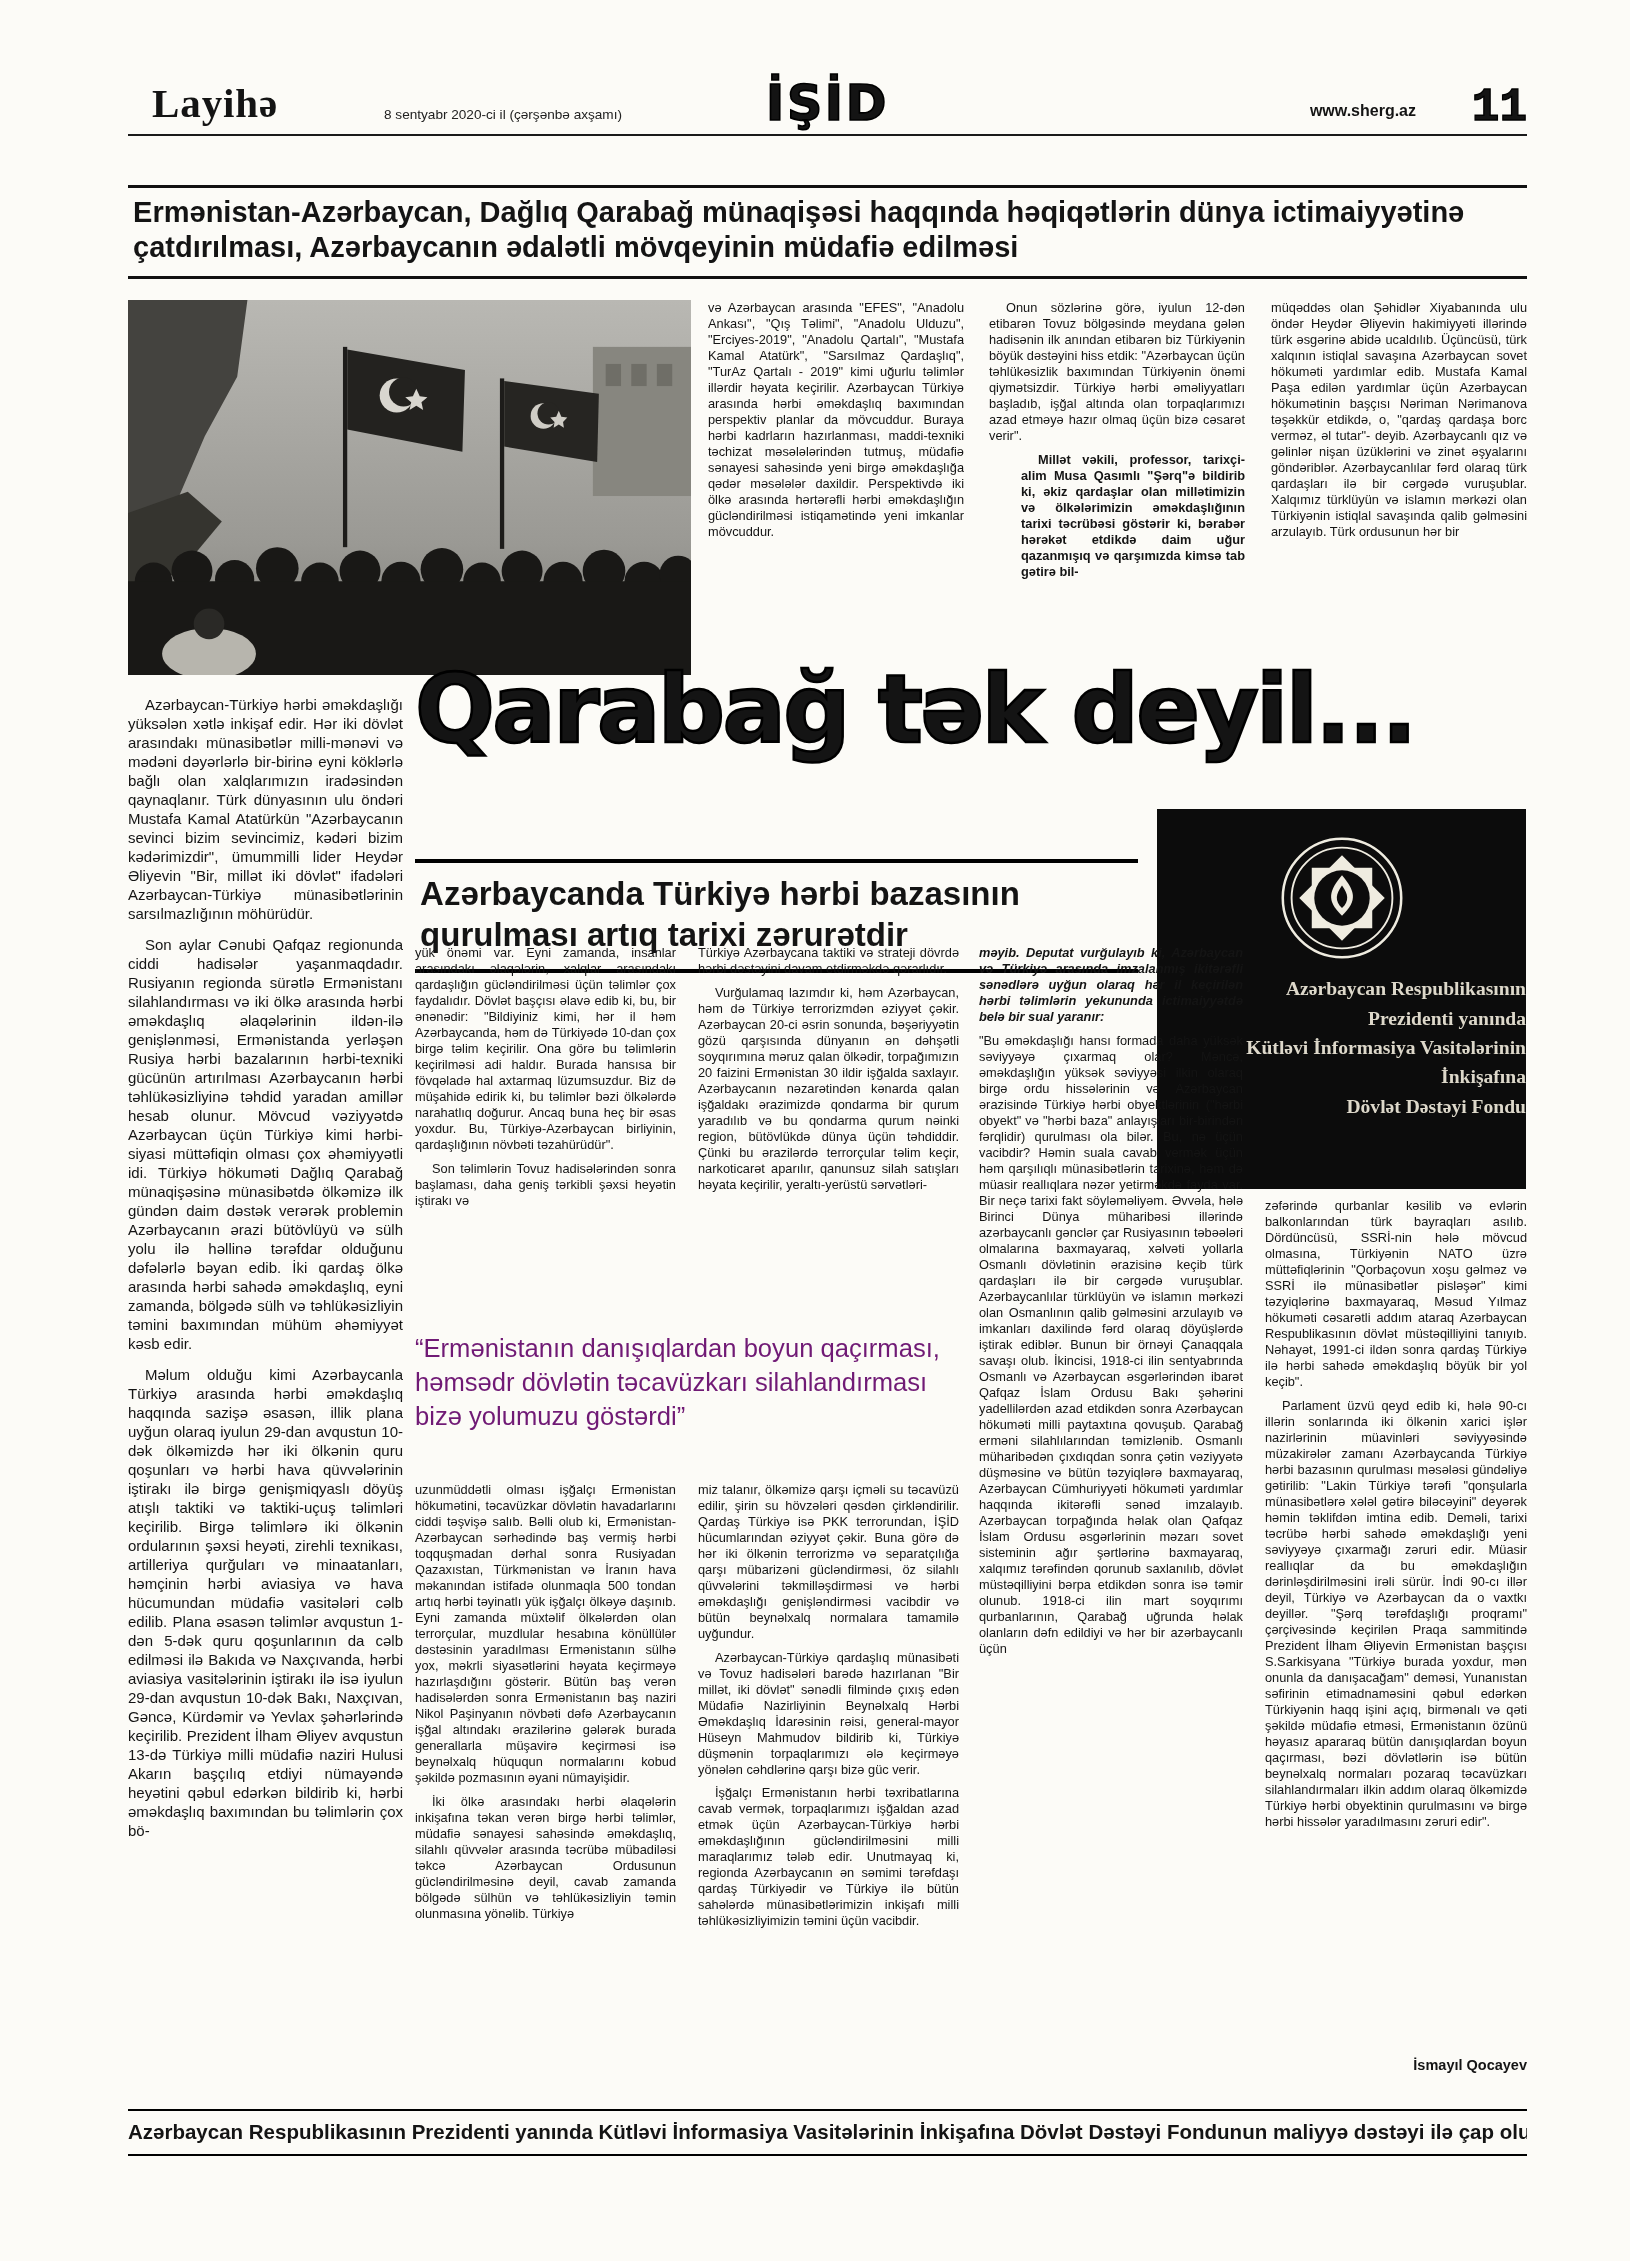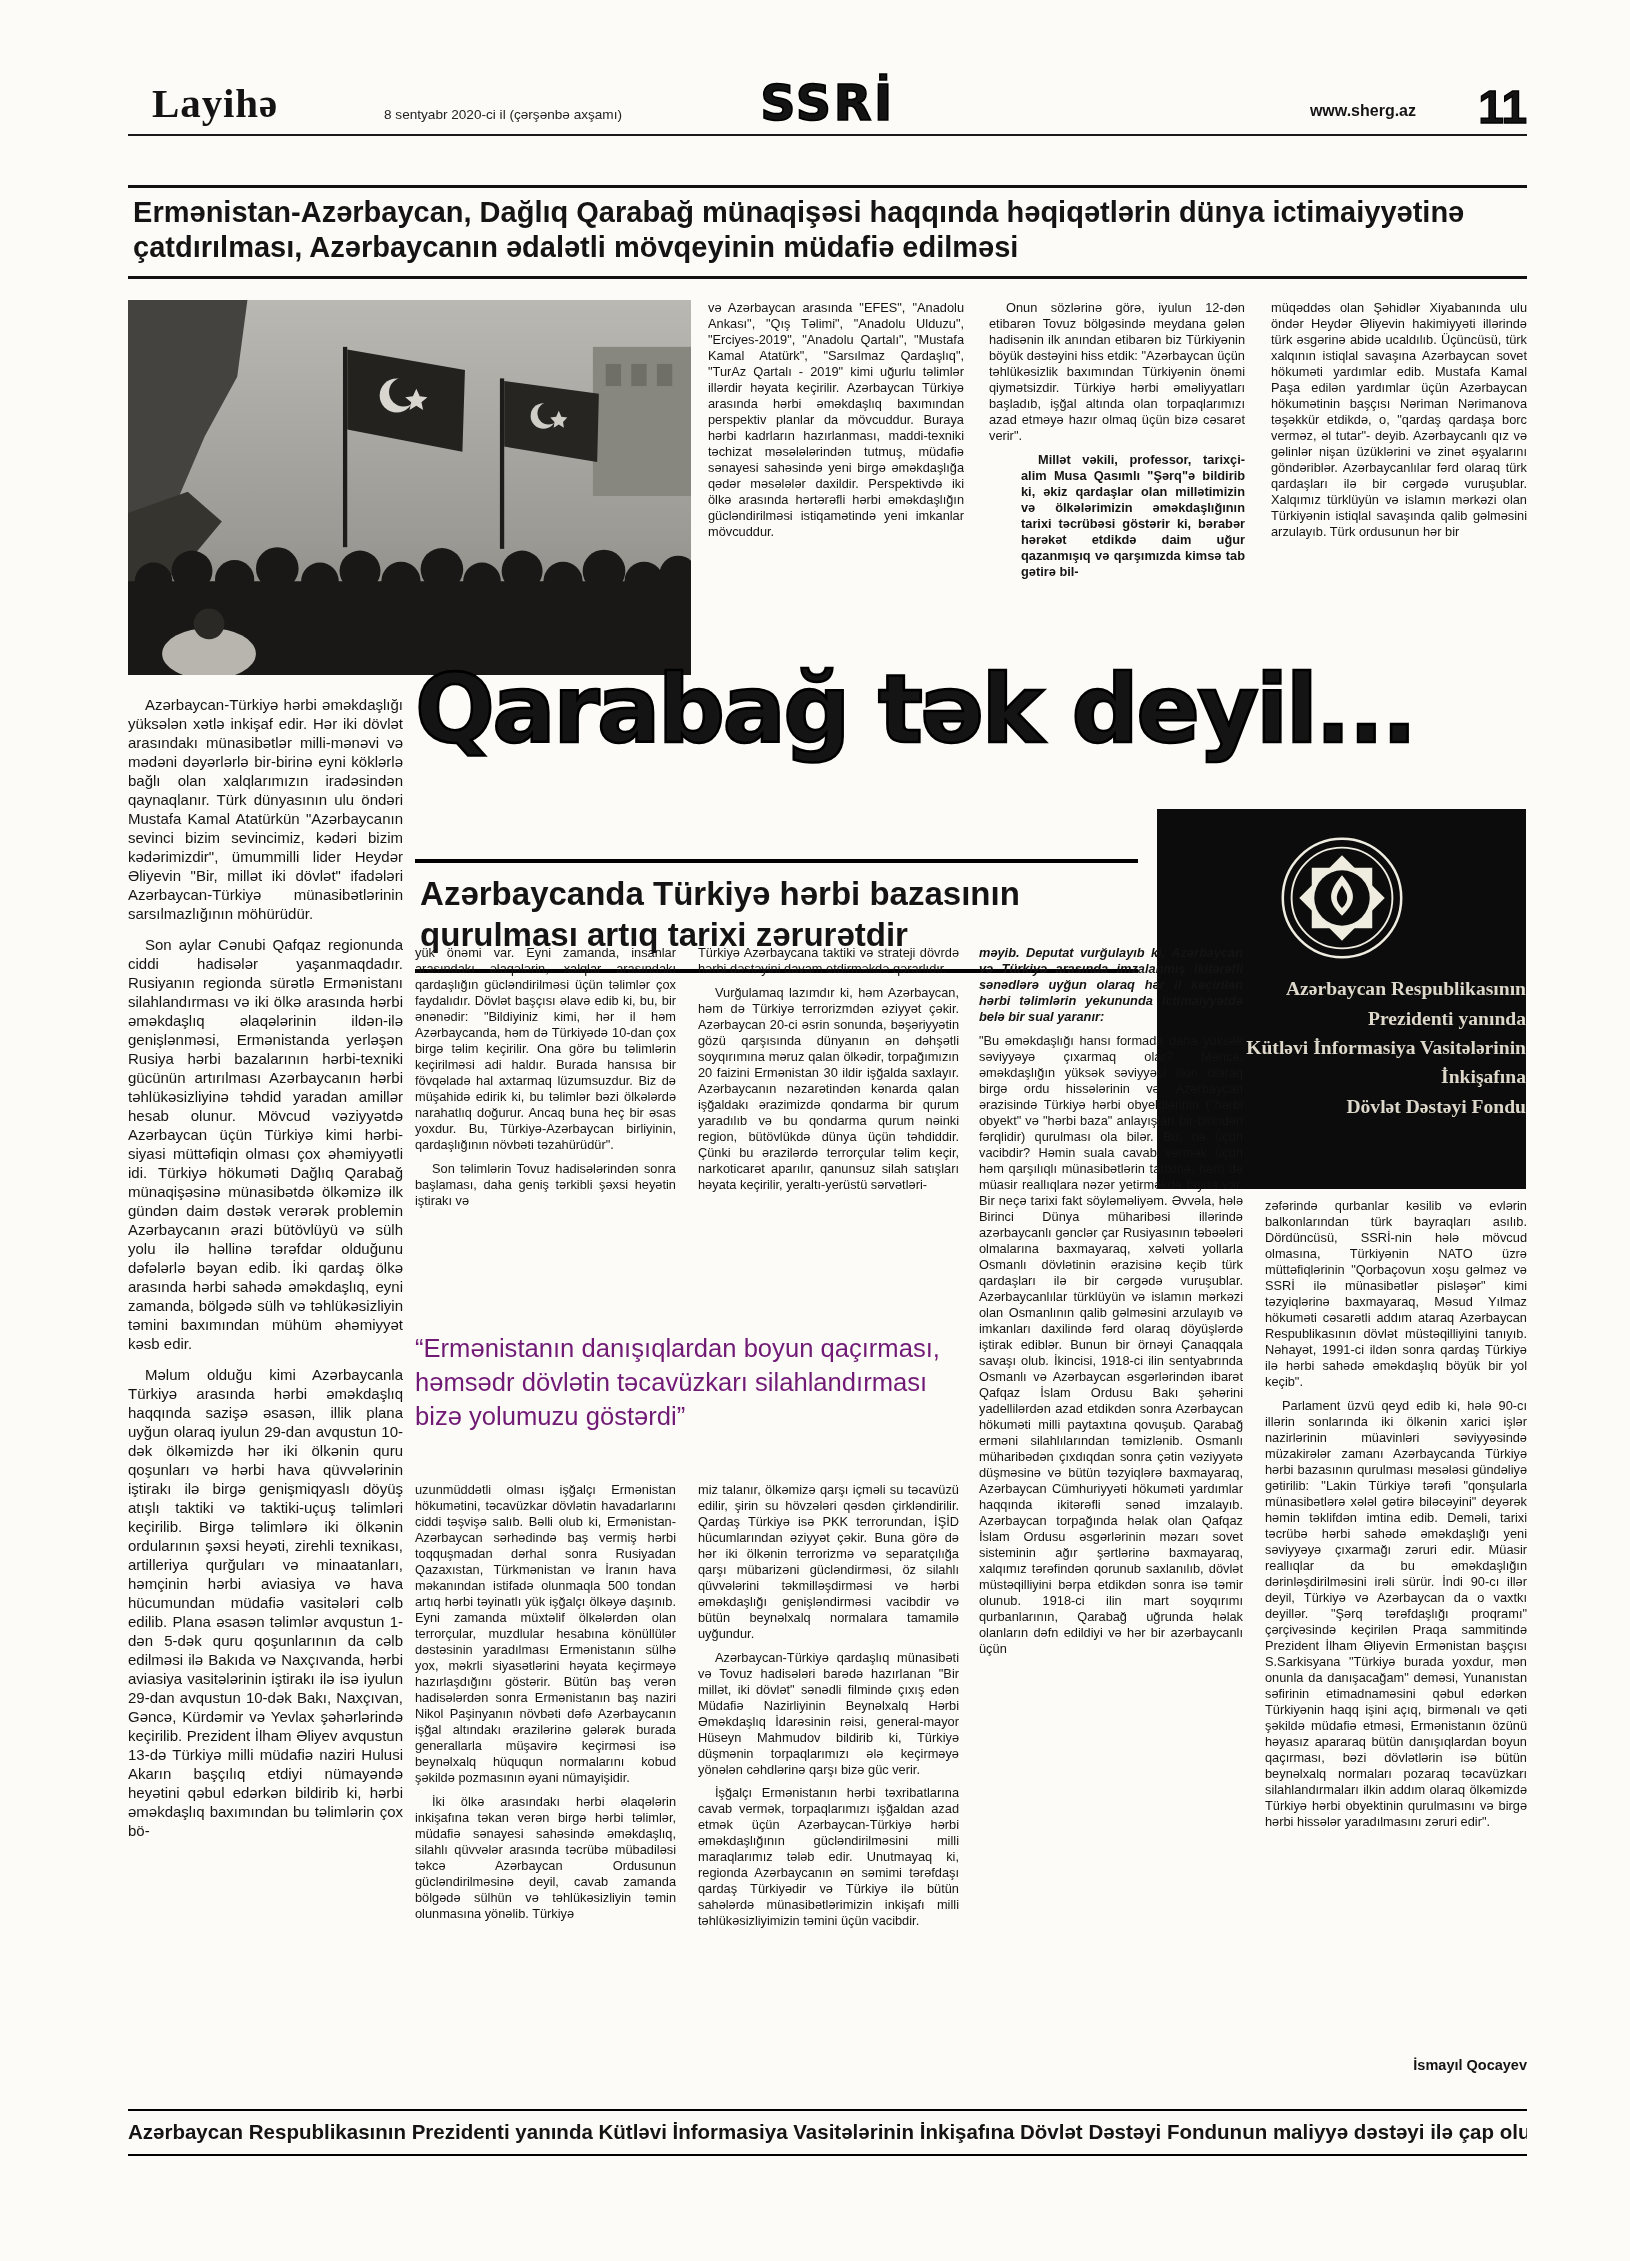--- a/index.html
+++ b/index.html
@@ -9,21 +9,21 @@
     background:#fcfbf7; color:#141414;
     font-family:"Liberation Sans", sans-serif;
     overflow:hidden;
   }
   
   .masthead { position:absolute; left:128px; right:103px; top:73px; height:63px; border-bottom:2.6px solid #1a1a1a; }
   .section-label { position:absolute; left:24px; bottom:6.8px; font-family:"Liberation Serif", serif; font-weight:bold; font-size:41px; letter-spacing:0.9px; }
   .issue-date { position:absolute; left:256px; bottom:12px; font-size:13.6px; color:#222; }
   .logo { position:absolute; left:50%; transform:translateX(-50%); bottom:1.7px; font-family:"DejaVu Sans", sans-serif; font-weight:bold; font-size:49px; letter-spacing:2.6px; -webkit-text-stroke:1.7px #000; }
   .website { position:absolute; right:111px; bottom:13.6px; font-size:16px; font-weight:bold; }
-  .page-number { position:absolute; right:0; bottom:0; font-family:Liberation Sans, sans-serif; font-weight:bold; font-size:46px;margin-top:38px; -webkit-text-stroke:1.3px #000; }
+  .page-number { position:absolute; right:0; bottom:0; font-family:Liberation Mono, monospace; font-weight:bold; font-size:46px;margin-top:38px; -webkit-text-stroke:1.3px #000; }
   
   .lead-headline {
     position:absolute; left:128px; right:103px; top:185px;
     border-top:3.4px solid #111; border-bottom:3.4px solid #111;
     padding:6.8px 5.1px 10.2px; font-size:29px; font-weight:bold; line-height:1.22;
   }
   
   .photo { position:absolute; left:128px; top:300px; width:563px; height:375px; background:#8f8f8b; overflow:hidden; }
   .photo svg { display:block; width:100%; height:100%; }
   
@@ -83,21 +83,21 @@
   }
 </style>
 </head>
 <body>
 
 <div class="page">
 
   <header class="masthead">
     <div class="section-label">Layihə</div>
     <div class="issue-date">8 sentyabr 2020-ci il (çərşənbə axşamı)</div>
-    <div class="logo">SSRİ</div>
+    <div class="logo">İŞİD</div>
     <div class="website">www.sherg.az</div>
     <div class="page-number">11</div>
   </header>
 
   <div class="lead-headline">Ermənistan-Azərbaycan, Dağlıq Qarabağ münaqişəsi haqqında həqiqətlərin dünya ictimaiyyətinə çatdırılması, Azərbaycanın ədalətli mövqeyinin müdafiə edilməsi</div>
 
   <div class="photo">
     <svg viewBox="0 0 660 440" preserveAspectRatio="none">
       <defs>
         <linearGradient id="sky" x1="0" y1="0" x2="0" y2="1">

